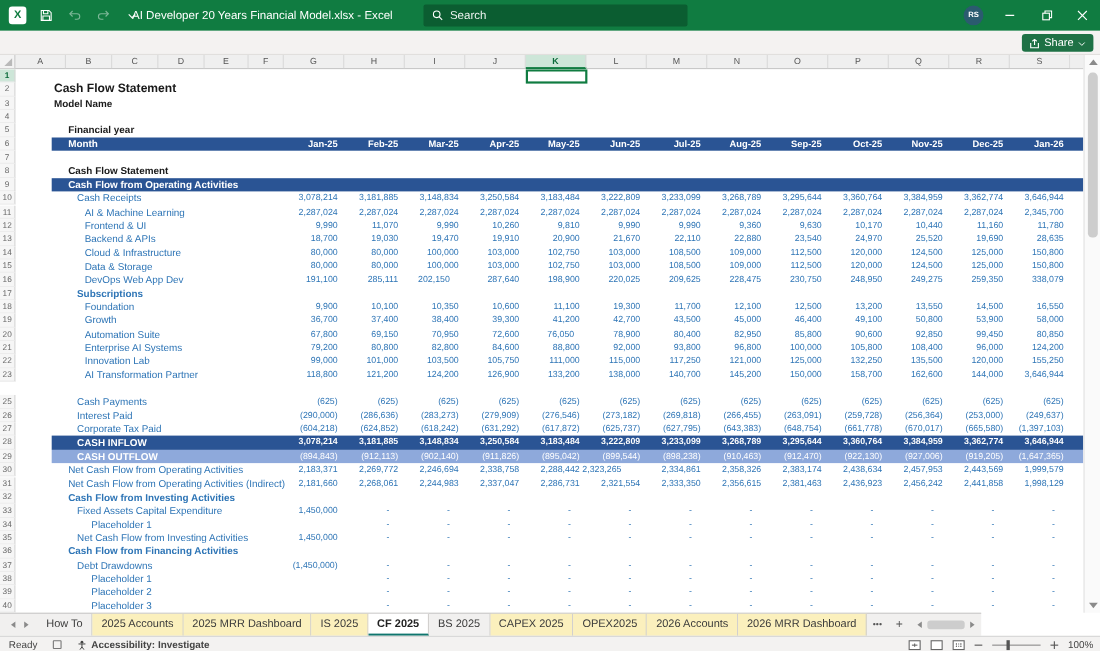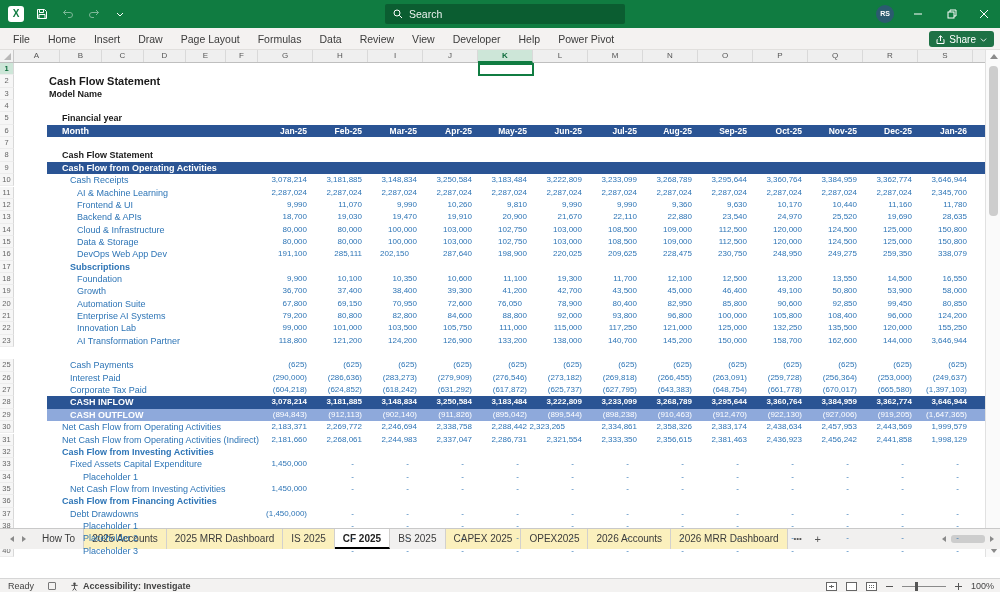--- a/index.html
+++ b/index.html
@@ -66,26 +66,26 @@
   .vs-btn{position:absolute;left:0;width:15px;height:13px;display:flex;align-items:center;justify-content:center}
   #vthumb{position:absolute;left:3px;top:16px;width:9px;height:150px;background:#CDCDCD;border-radius:4px}
   .tri{width:0;height:0;border-style:solid}
   .tri-u{border-width:0 4px 5px 4px;border-color:transparent transparent #8a8a8a transparent}
   .tri-d{border-width:5px 4px 0 4px;border-color:#8a8a8a transparent transparent transparent}
   .tri-l{border-width:4px 5px 4px 0;border-color:transparent #8a8a8a transparent transparent}
   .tri-r{border-width:4px 0 4px 5px;border-color:transparent transparent transparent #8a8a8a}
   .tri-l.sm{border-width:3px 4px 3px 0}.tri-r.sm{border-width:3px 0 3px 4px}
 
   
-  #tabstrip{position:absolute;left:0;top:528px;width:1000px;height:21px;background:#F1F0EF;border-top:1px solid #C9C9C9;
+  #tabstrip{position:absolute;left:0;top:557px;width:892px;height:21px;background:#F1F0EF;border-top:1px solid #C9C9C9;
     display:flex;align-items:stretch}
   .navarrows{display:flex;align-items:center;gap:8px;padding:0 8px 0 10px}
   .stab{line-height:20px;padding:0 8px;font-size:10px;color:#3b3b3b;white-space:nowrap;border-right:1px solid #D2D0CE}
   .stab.yellow{background:#FBF0BD}
-  .stab.active{background:#fff;font-weight:bold;color:#222;border-bottom:2px solid #000000}
+  .stab.active{background:#fff;font-weight:bold;color:#222;border-bottom:2px solid #0f766e}
   .tabbtn{width:20px;text-align:center;line-height:20px;font-size:11px;color:#555}
   #hscroll{display:flex;align-items:center;gap:5px;margin-left:auto;padding-right:6px}
   #hthumb{width:34px;height:8px;background:#CDCDCD;border-radius:3px}
 
   
   #statusbar{position:absolute;left:0;top:578px;width:1000px;height:14px;background:#F3F2F1;border-top:1px solid #D6D6D6;
     font-size:9px;color:#444}
   #statusbar .left{position:absolute;left:8px;top:0;height:14px;display:flex;align-items:center;gap:14px}
   #statusbar .right{position:absolute;right:6px;top:0;height:14px;display:flex;align-items:center;gap:9px}
   .viewicon{width:11px;height:9px;border:1px solid #666;position:relative;background:#fff}
@@ -124,20 +124,21 @@
             <path d="M8 2 10.5 4.5 8 7" stroke="#fff" fill="none"></path>
             <path d="M10.5 4.5H4a2.5 2.5 0 0 0 0 5h2" stroke="#fff" fill="none"></path>
           </svg>
       </div>
       <div class="qbtn">
         <svg width="8" height="8" viewBox="0 0 8 8">
             <path d="M1 3l3 3 3-3" stroke="#fff" fill="none"></path>
           </svg>
       </div>
     </div>
+    <div class="doc-title">AI Developer 20 Years Financial Model.xlsx  -  Excel</div>
     <div class="searchbox">
       <svg width="10" height="10" viewBox="0 0 10 10">
           <circle cx="4" cy="4" r="3" stroke="#fff" fill="none"></circle>
           <path d="M6.3 6.3 9 9" stroke="#fff"></path>
         </svg>
       <span>Search</span>
     </div>
     <div class="avatar">RS</div>
     <div class="winbtn" style="left:902px">
       <svg width="10" height="10" viewBox="0 0 10 10">
@@ -151,34 +152,20 @@
         </svg>
     </div>
     <div class="winbtn" style="left:968px">
       <svg width="10" height="10" viewBox="0 0 10 10">
           <path d="M1 1l8 8M9 1l-8 8" stroke="#fff"></path>
         </svg>
     </div>
   </div>
 
   <div class="menubar">
-    <div id="menu-tabs">
-        <div class="mtab">File</div>
-        <div class="mtab">Home</div>
-        <div class="mtab">Insert</div>
-        <div class="mtab">Draw</div>
-        <div class="mtab">Page Layout</div>
-        <div class="mtab">Formulas</div>
-        <div class="mtab">Data</div>
-        <div class="mtab">Review</div>
-        <div class="mtab">View</div>
-        <div class="mtab">Developer</div>
-        <div class="mtab">Help</div>
-        <div class="mtab">Power Pivot</div>
-      </div>
     <button class="share">
       <svg width="9" height="9" viewBox="0 0 9 9">
           <path d="M4.5 6V1M2.5 2.5 4.5.8l2 1.7" stroke="#fff" fill="none"></path>
           <path d="M1.5 4.5H1v4h7v-4h-.5" stroke="#fff" fill="none"></path>
         </svg>
       <span>Share</span>
       <svg width="7" height="7" viewBox="0 0 8 8">
           <path d="M1 3l3 3 3-3" stroke="#fff" fill="none"></path>
         </svg>
     </button>

